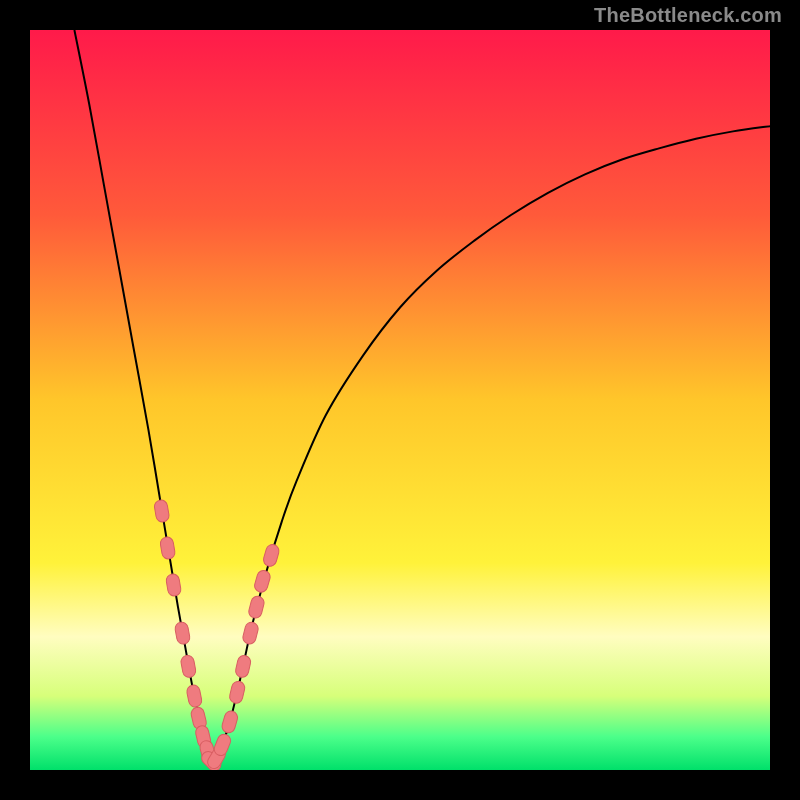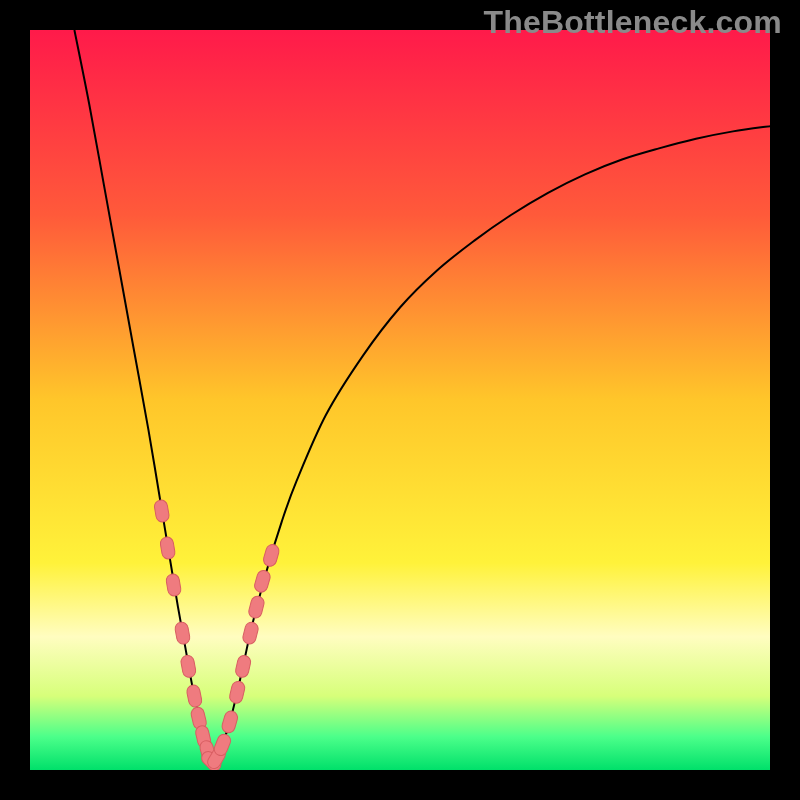--- a/index.html
+++ b/index.html
@@ -24,21 +24,21 @@
     top: 30px;
     width: 740px;
     height: 740px;
     overflow: hidden;
   }
   .watermark {
     position: absolute;
     top: 4px;
     right: 18px;
     font-family: Arial, Helvetica, sans-serif;
-    font-size: 32px;
+    font-size: 20px;
     font-weight: 600;
     color: #8a8a8a;
     letter-spacing: 0.2px;
   }
   svg {
     display: block;
   }
 </style>
 </head>
 <body>

